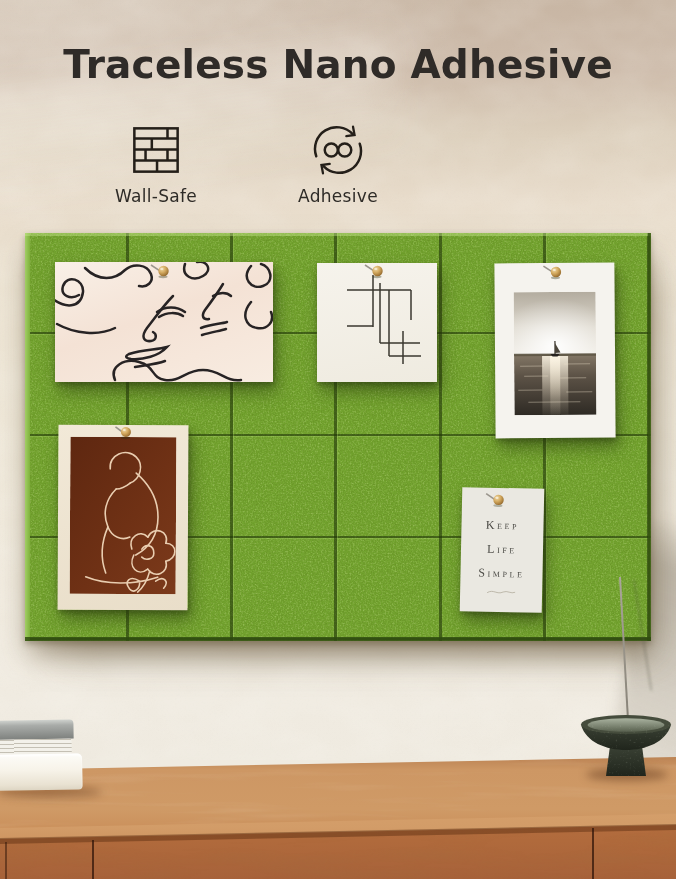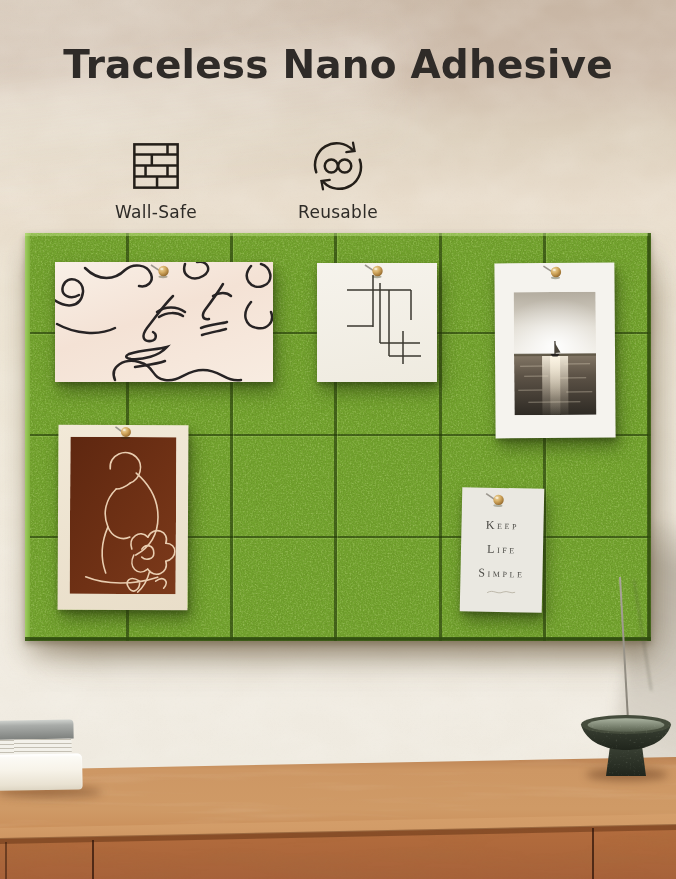--- a/index.html
+++ b/index.html
@@ -13,21 +13,21 @@
       linear-gradient(180deg,#c8b6a4 0%,#cdbbaa 8%,#dccfbc 15%,#e8dccb 23%,#ece3d2 32%,
                       #efe8d9 48%,#f1ebdf 66%,#f0ebe1 80%,#ede9de 100%);}
   .light-streak{left:-120px;top:70px;width:520px;height:120px;transform:rotate(-8deg);
     background:linear-gradient(180deg,rgba(255,252,244,.35),rgba(255,252,244,0));filter:blur(14px);}
   .gray-patch{left:626px;top:530px;width:140px;height:270px;filter:blur(7px);opacity:.8;
     background:linear-gradient(192deg,rgba(150,141,126,0) 4%,rgba(150,141,126,.65) 22%,
                rgba(166,158,144,.55) 55%,rgba(170,163,150,.25) 90%);transform:rotate(9deg);}
   
   .title{left:0;top:42px;width:676px;text-align:center;font-size:39px;font-weight:700;
          letter-spacing:.2px;color:#2f2b28;}
-  .feature{top:136px;}
+  .feature{top:120px;}
   .feature .icon-box{position:absolute;left:0;right:0;top:2px;height:56px;
                      display:flex;justify-content:center;align-items:center;}
   .feature .flabel{position:absolute;left:0;right:0;top:66px;text-align:center;
                    font-size:17px;font-weight:500;color:#2e2b27;letter-spacing:.3px;}
   .f1{left:86px;width:140px;height:96px;}
   .f2{left:268px;width:140px;height:96px;}
   .f3{left:426px;width:182px;height:96px;}
   
   .board-wrap{left:25px;top:233px;width:626px;height:408px;background:#74a530;
     box-shadow:0 16px 26px -4px rgba(98,82,52,.55), 20px 26px 38px -16px rgba(98,82,52,.38),
@@ -172,21 +172,21 @@
     <div class="icon-box">
       <svg width="58" height="52" viewBox="0 0 56 50" fill="none" stroke="#241f19" stroke-width="2.4" stroke-linecap="round">
         <path d="M7,31 A21,21 0 0 1 42,9.5"></path>
         <path d="M42.5,2.5 L44,10.5 L36,11.5" stroke-width="2.2"></path>
         <path d="M49,19 A21,21 0 0 1 14,40.5"></path>
         <path d="M13.5,47.5 L12,39.5 L20,38.5" stroke-width="2.2"></path>
         <circle cx="21.5" cy="25" r="6.3"></circle>
         <circle cx="34.5" cy="25" r="6.3"></circle>
       </svg>
     </div>
-    <div class="flabel">Reusable</div>
+    <div class="flabel">Adhesive</div>
   </div>
 
 
   <div class="abs board-wrap">
     <svg class="abs felt-svg" width="626" height="408">
       <rect width="626" height="408" filter="url(#feltDark)" opacity="0.42"></rect>
       <rect width="626" height="408" filter="url(#feltLight)" opacity="0.40"></rect>
     </svg>
     <div class="abs seams"></div>
     <div class="abs bevel-l"></div>

